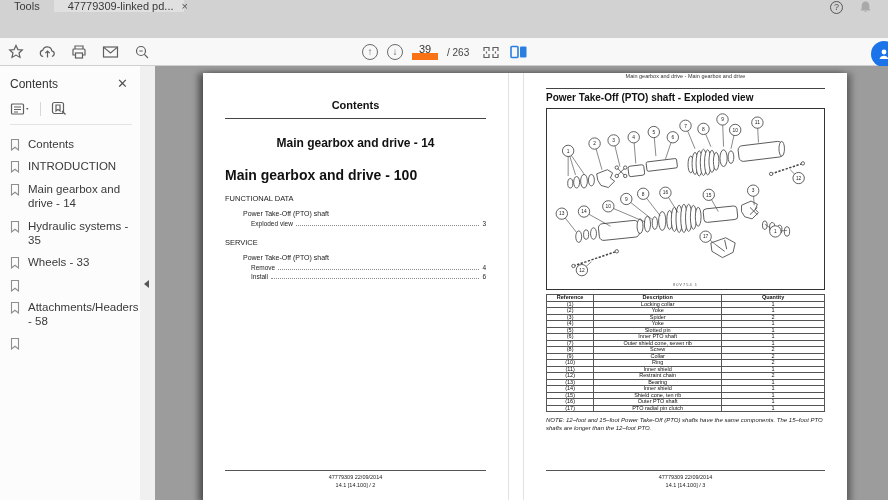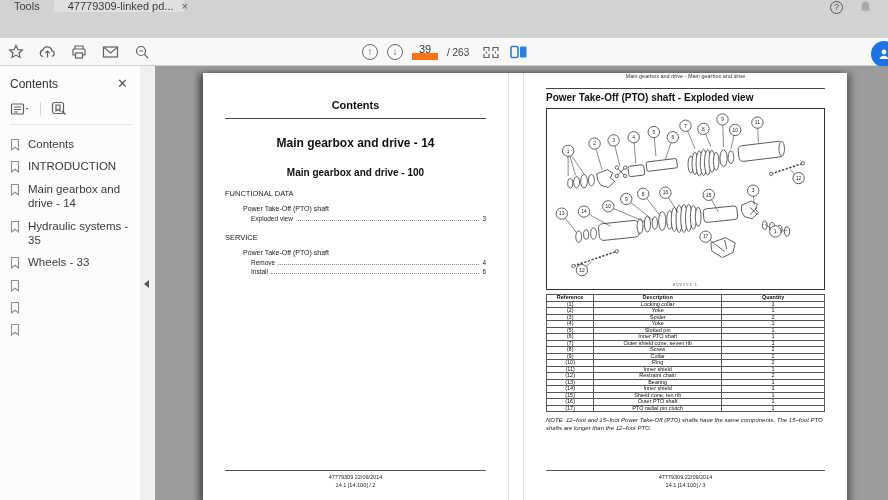--- a/index.html
+++ b/index.html
@@ -42,21 +42,21 @@
   .pages { position:absolute; left:48px; top:7px; display:flex; background:#fff; box-shadow:-5px 0 6px rgba(0,0,0,.38), 5px 0 6px rgba(0,0,0,.25), 0 4px 7px rgba(0,0,0,.3); }
   .page { height:430px; background:#fff; position:relative; }
   .pg-left { width:306px; border-right:1px solid #e2e2e2; padding:26px 22px 0; }
   .pg-gap { width:14px; background:#fff; }
   .pg-right { width:324px; border-left:1px solid #e2e2e2; padding:0 22px 0; }
 
   
   .l-title { text-align:center; font-weight:bold; font-size:11px; color:#111; }
   .l-rule { border-bottom:1px solid #444; margin-top:7px; }
   .l-chapter { margin-top:17px; text-align:center; font-weight:bold; font-size:12px; color:#111; }
-  .l-section { margin-top:17px; text-align:center; font-weight:bold; font-size:10px; color:#111; }
+  .l-section { margin-top:17px; font-weight:bold; font-size:14px; color:#111; }
   .l-toc { }
   .toc-heading { font-size:7.5px; color:#222; margin:11px 0 5px; }
   .toc-group-title { margin:7px 0 3px 18px; font-size:7px; color:#222; }
   .toc-entry { display:flex; align-items:flex-end; margin:2px 0 2px 26px; font-size:6.5px; color:#222; }
   .toc-dots { flex:1; border-bottom:1px dotted #8a8a8a; margin:0 3px 1px; }
   .pg-footer { position:absolute; left:22px; right:22px; bottom:13px; border-top:1px solid #555; padding-top:2px; text-align:center; font-size:5.5px; line-height:1.55; color:#222; }
 
   
   .r-runhead { text-align:center; font-size:5.5px; color:#333; }
   .r-rule { border-bottom:1px solid #444; margin-top:9px; }
@@ -214,20 +214,21 @@
           </div>
           <div class="sb-item">
             <svg width="10" height="13" viewBox="0 0 10 13">
               <path d="M1.5 1.5 h7 v10.5 L5 9.3 1.5 12 z" fill="none" stroke="#8f8f8f" stroke-width="1.1"></path>
             </svg>
           </div>
           <div class="sb-item">
             <svg width="10" height="13" viewBox="0 0 10 13">
               <path d="M1.5 1.5 h7 v10.5 L5 9.3 1.5 12 z" fill="none" stroke="#8f8f8f" stroke-width="1.1"></path>
             </svg>
+            <span>Attachments/Headers - 58</span>
           </div>
           <div class="sb-item">
             <svg width="10" height="13" viewBox="0 0 10 13">
               <path d="M1.5 1.5 h7 v10.5 L5 9.3 1.5 12 z" fill="none" stroke="#8f8f8f" stroke-width="1.1"></path>
             </svg>
           </div>
         </div>
     </div>
 
     <div class="splitter">

